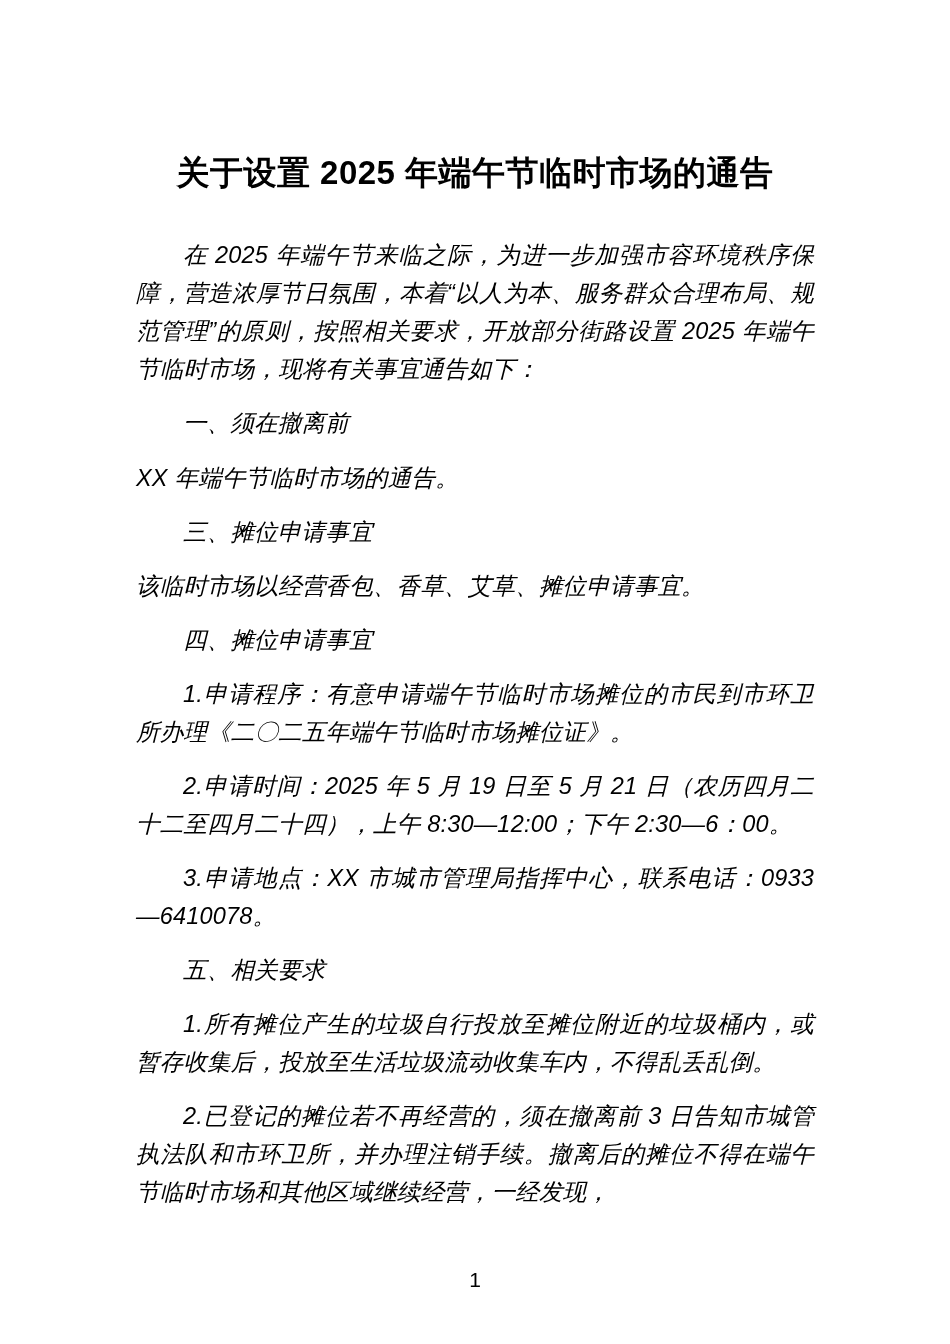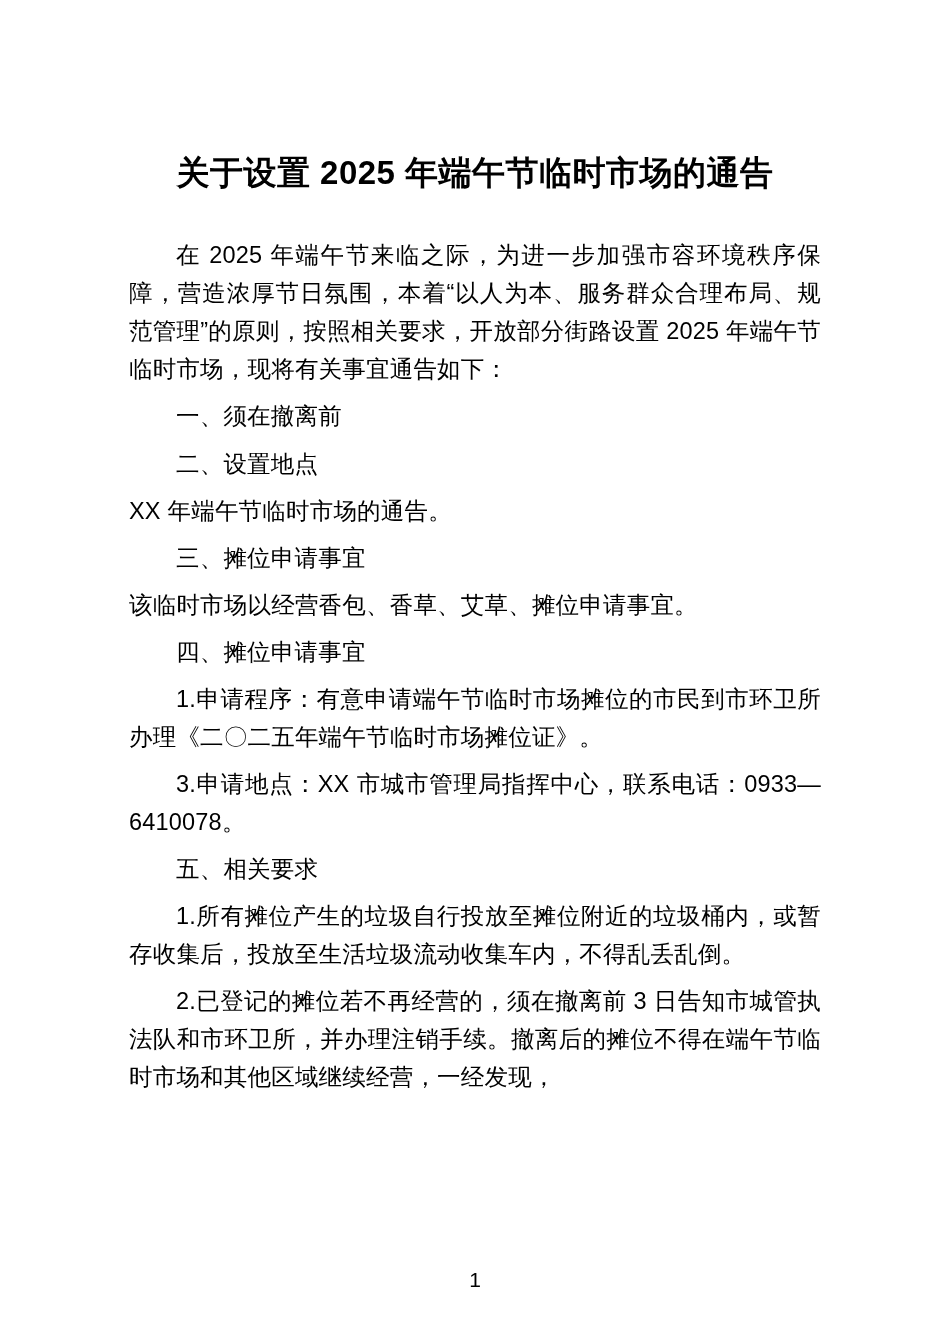--- a/index.html
+++ b/index.html
@@ -31,22 +31,23 @@
     line-height: 1.4;
   }
   .body-text {
     font-size: 23.5px;
     line-height: 1.62;
     text-align: justify;
     text-justify: inter-ideograph;
     letter-spacing: 0.2px;
   }
   .para {
-    margin: 9px;
+    margin: 16px;
     text-indent: 2em;
+    font-style: italic;
   }
   .para.no-indent {
     text-indent: 0;
   }
   .page-number {
     position: absolute;
     bottom: 52px;
     left: 0;
     right: 0;
     text-align: center;
@@ -56,26 +57,26 @@
 </head>
 <body>
 
 <div class="page">
 
   <h1 class="doc-title">关于设置 2025 年端午节临时市场的通告</h1>
 
   <div class="body-text">
     <p class="para">在 2025 年端午节来临之际，为进一步加强市容环境秩序保障，营造浓厚节日氛围，本着“以人为本、服务群众合理布局、规范管理”的原则，按照相关要求，开放部分街路设置 2025 年端午节临时市场，现将有关事宜通告如下：</p>
     <p class="para">一、须在撤离前</p>
-    <p class="para">二、设置地点</p>
     <p class="para no-indent">XX 年端午节临时市场的通告。</p>
     <p class="para">三、摊位申请事宜</p>
     <p class="para no-indent">该临时市场以经营香包、香草、艾草、摊位申请事宜。</p>
     <p class="para">四、摊位申请事宜</p>
     <p class="para">1.申请程序：有意申请端午节临时市场摊位的市民到市环卫所办理《二〇二五年端午节临时市场摊位证》。</p>
+    <p class="para">2.申请时间：2025 年 5 月 19 日至 5 月 21 日（农历四月二十二至四月二十四），上午 8:30—12:00；下午 2:30—6：00。</p>
     <p class="para">3.申请地点：XX 市城市管理局指挥中心，联系电话：0933—6410078。</p>
     <p class="para">五、相关要求</p>
     <p class="para">1.所有摊位产生的垃圾自行投放至摊位附近的垃圾桶内，或暂存收集后，投放至生活垃圾流动收集车内，不得乱丢乱倒。</p>
     <p class="para">2.已登记的摊位若不再经营的，须在撤离前 3 日告知市城管执法队和市环卫所，并办理注销手续。撤离后的摊位不得在端午节临时市场和其他区域继续经营，一经发现，</p>
   </div>
 
   <div class="page-number">1</div>
 </div>
 
 </body></html>

